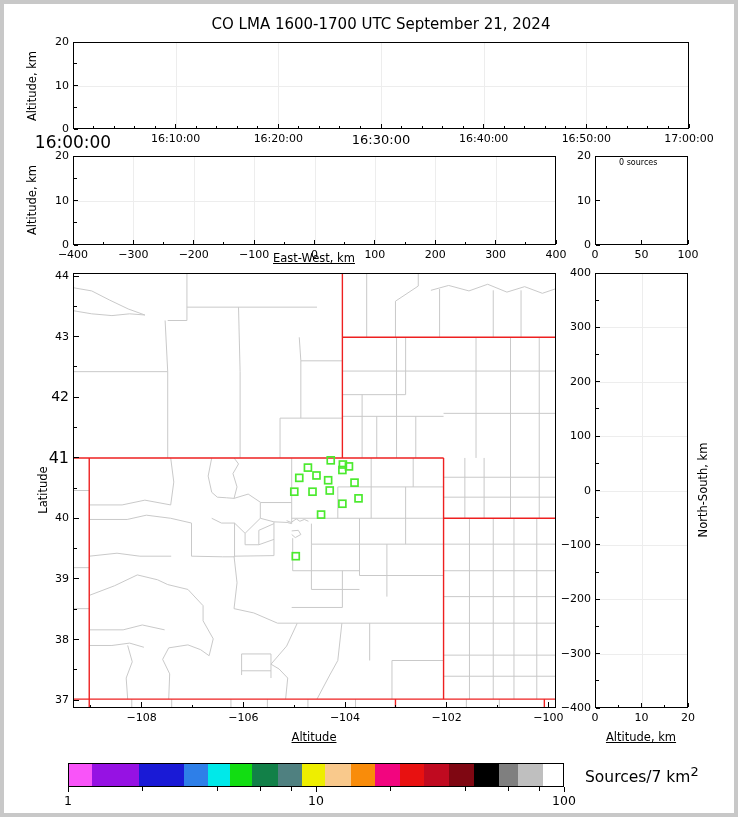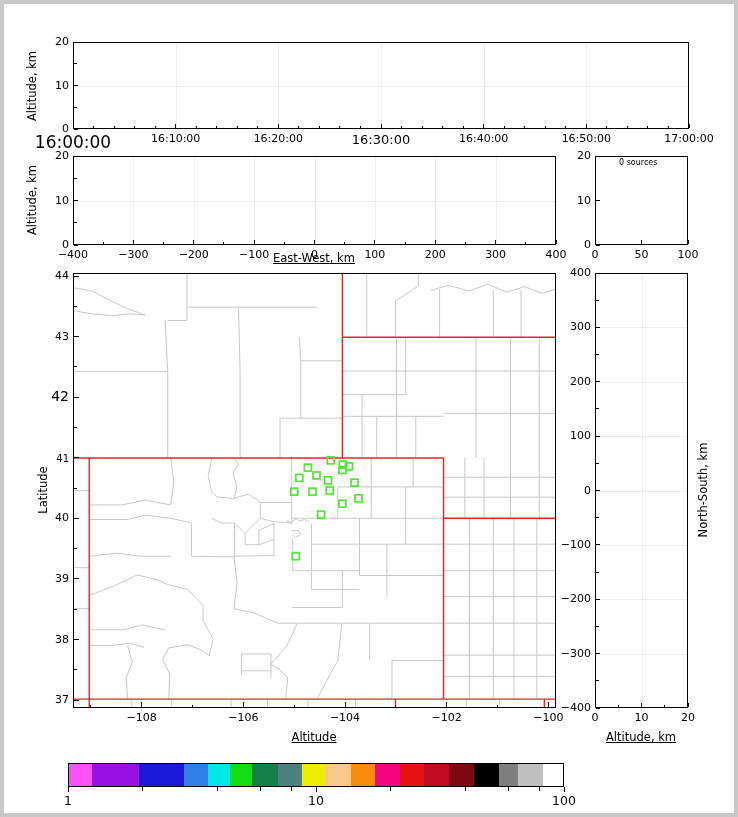--- a/index.html
+++ b/index.html
@@ -27,20 +27,21 @@
             border:1px solid #000;box-sizing:border-box;display:flex;}
   .cb-seg{height:100%;}
   #cb-label{position:absolute;left:585px;top:764px;font-size:15.5px;white-space:nowrap;}
   .tick-label{position:absolute;font-size:11px;white-space:nowrap;line-height:1.1;}
   .cb-tick-label{position:absolute;font-size:12.5px;white-space:nowrap;} 
 </style>
 </head>
 <body>
 <div id="frame">
 
+  <div id="plot-title">CO LMA 1600-1700 UTC September 21, 2024</div>
 
   <div id="p-time" class="panel"></div>
   <div id="p-ew" class="panel"></div>
   <div id="p-hist" class="panel"></div>
   <div id="p-map" class="panel">
     <svg id="map-svg" viewBox="0 0 483 435" preserveAspectRatio="none">
         <polyline points="0.0,336.2 15.3,336.2" fill="none" stroke="#c9c9c9" stroke-width="1"></polyline>
         <polyline points="0.0,295.0 15.3,295.0" fill="none" stroke="#c9c9c9" stroke-width="1"></polyline>
         <polyline points="0.0,217.5 15.3,217.5" fill="none" stroke="#c9c9c9" stroke-width="1"></polyline>
         <polyline points="94.1,184.8 94.1,98.1 91.5,46.7" fill="none" stroke="#c9c9c9" stroke-width="1"></polyline>
@@ -204,20 +205,21 @@
       <div class="cb-seg" style="flex-grow: 24; background: rgb(249, 140, 10);"></div>
       <div class="cb-seg" style="flex-grow: 25; background: rgb(242, 5, 127);"></div>
       <div class="cb-seg" style="flex-grow: 25; background: rgb(232, 17, 17);"></div>
       <div class="cb-seg" style="flex-grow: 25; background: rgb(192, 10, 32);"></div>
       <div class="cb-seg" style="flex-grow: 25; background: rgb(127, 7, 18);"></div>
       <div class="cb-seg" style="flex-grow: 25; background: rgb(0, 0, 0);"></div>
       <div class="cb-seg" style="flex-grow: 20; background: rgb(127, 127, 127);"></div>
       <div class="cb-seg" style="flex-grow: 25; background: rgb(191, 191, 191);"></div>
       <div class="cb-seg" style="flex-grow: 20; background: rgb(255, 255, 255);"></div>
     </div>
+  <div id="cb-label"><span>Sources/7 km</span><sup>2</sup></div>
 
 <div style="position: absolute; left: 72.5px; top: 124px; width: 1px; height: 4px; background: rgb(0, 0, 0); z-index: 4;"></div>
     <div class="tick-label" style="position: absolute; left: 73px; top: 133px; font-size: 17px; white-space: nowrap; z-index: 5; transform: translateX(-50%);">16:00:00</div>
     <div style="position: absolute; left: 93.0333px; top: 125.5px; width: 1px; height: 2.5px; background: rgb(0, 0, 0); z-index: 4;"></div>
     <div style="position: absolute; left: 113.567px; top: 125.5px; width: 1px; height: 2.5px; background: rgb(0, 0, 0); z-index: 4;"></div>
     <div style="position: absolute; left: 134.1px; top: 125.5px; width: 1px; height: 2.5px; background: rgb(0, 0, 0); z-index: 4;"></div>
     <div style="position: absolute; left: 154.633px; top: 125.5px; width: 1px; height: 2.5px; background: rgb(0, 0, 0); z-index: 4;"></div>
     <div style="position: absolute; left: 175.167px; top: 124px; width: 1px; height: 4px; background: rgb(0, 0, 0); z-index: 4;"></div>
     <div style="position: absolute; left: 175.667px; top: 43px; width: 1px; height: 85px; background: rgb(237, 237, 237); z-index: 1;"></div>
     <div class="tick-label" style="position: absolute; left: 175.667px; top: 133px; font-size: 11px; white-space: nowrap; z-index: 5; transform: translateX(-50%);">16:10:00</div>
@@ -377,21 +379,21 @@
     <div style="position: absolute; left: 497.032px; top: 704.5px; width: 1px; height: 2.5px; background: rgb(0, 0, 0); z-index: 4;"></div>
     <div style="position: absolute; left: 74px; top: 699.624px; width: 5px; height: 1px; background: rgb(0, 0, 0); z-index: 4;"></div>
     <div class="tick-label" style="position: absolute; left: 69px; top: 700.124px; font-size: 11px; white-space: nowrap; z-index: 5; transform: translate(-100%, -50%);">37</div>
     <div style="position: absolute; left: 74px; top: 639.039px; width: 5px; height: 1px; background: rgb(0, 0, 0); z-index: 4;"></div>
     <div class="tick-label" style="position: absolute; left: 69px; top: 639.539px; font-size: 11px; white-space: nowrap; z-index: 5; transform: translate(-100%, -50%);">38</div>
     <div style="position: absolute; left: 74px; top: 578.454px; width: 5px; height: 1px; background: rgb(0, 0, 0); z-index: 4;"></div>
     <div class="tick-label" style="position: absolute; left: 69px; top: 578.954px; font-size: 11px; white-space: nowrap; z-index: 5; transform: translate(-100%, -50%);">39</div>
     <div style="position: absolute; left: 74px; top: 517.869px; width: 5px; height: 1px; background: rgb(0, 0, 0); z-index: 4;"></div>
     <div class="tick-label" style="position: absolute; left: 69px; top: 518.369px; font-size: 11px; white-space: nowrap; z-index: 5; transform: translate(-100%, -50%);">40</div>
     <div style="position: absolute; left: 74px; top: 457.284px; width: 5px; height: 1px; background: rgb(0, 0, 0); z-index: 4;"></div>
-    <div class="tick-label" style="position: absolute; left: 69px; top: 457.784px; font-size: 10px; white-space: nowrap; z-index: 5; transform: translate(-100%, -50%);">41</div>
+    <div class="tick-label" style="position: absolute; left: 69px; top: 457.784px; font-size: 16px; white-space: nowrap; z-index: 5; transform: translate(-100%, -50%);">41</div>
     <div style="position: absolute; left: 74px; top: 396.699px; width: 5px; height: 1px; background: rgb(0, 0, 0); z-index: 4;"></div>
     <div class="tick-label" style="position: absolute; left: 69px; top: 397.199px; font-size: 14px; white-space: nowrap; z-index: 5; transform: translate(-100%, -50%);">42</div>
     <div style="position: absolute; left: 74px; top: 336.114px; width: 5px; height: 1px; background: rgb(0, 0, 0); z-index: 4;"></div>
     <div class="tick-label" style="position: absolute; left: 69px; top: 336.614px; font-size: 11px; white-space: nowrap; z-index: 5; transform: translate(-100%, -50%);">43</div>
     <div style="position: absolute; left: 74px; top: 275.529px; width: 5px; height: 1px; background: rgb(0, 0, 0); z-index: 4;"></div>
     <div class="tick-label" style="position: absolute; left: 69px; top: 276.029px; font-size: 11px; white-space: nowrap; z-index: 5; transform: translate(-100%, -50%);">44</div>
     <div style="position: absolute; left: 74px; top: 669.331px; width: 2.5px; height: 1px; background: rgb(0, 0, 0); z-index: 4;"></div>
     <div style="position: absolute; left: 74px; top: 608.747px; width: 2.5px; height: 1px; background: rgb(0, 0, 0); z-index: 4;"></div>
     <div style="position: absolute; left: 74px; top: 548.162px; width: 2.5px; height: 1px; background: rgb(0, 0, 0); z-index: 4;"></div>
     <div style="position: absolute; left: 74px; top: 487.577px; width: 2.5px; height: 1px; background: rgb(0, 0, 0); z-index: 4;"></div>

